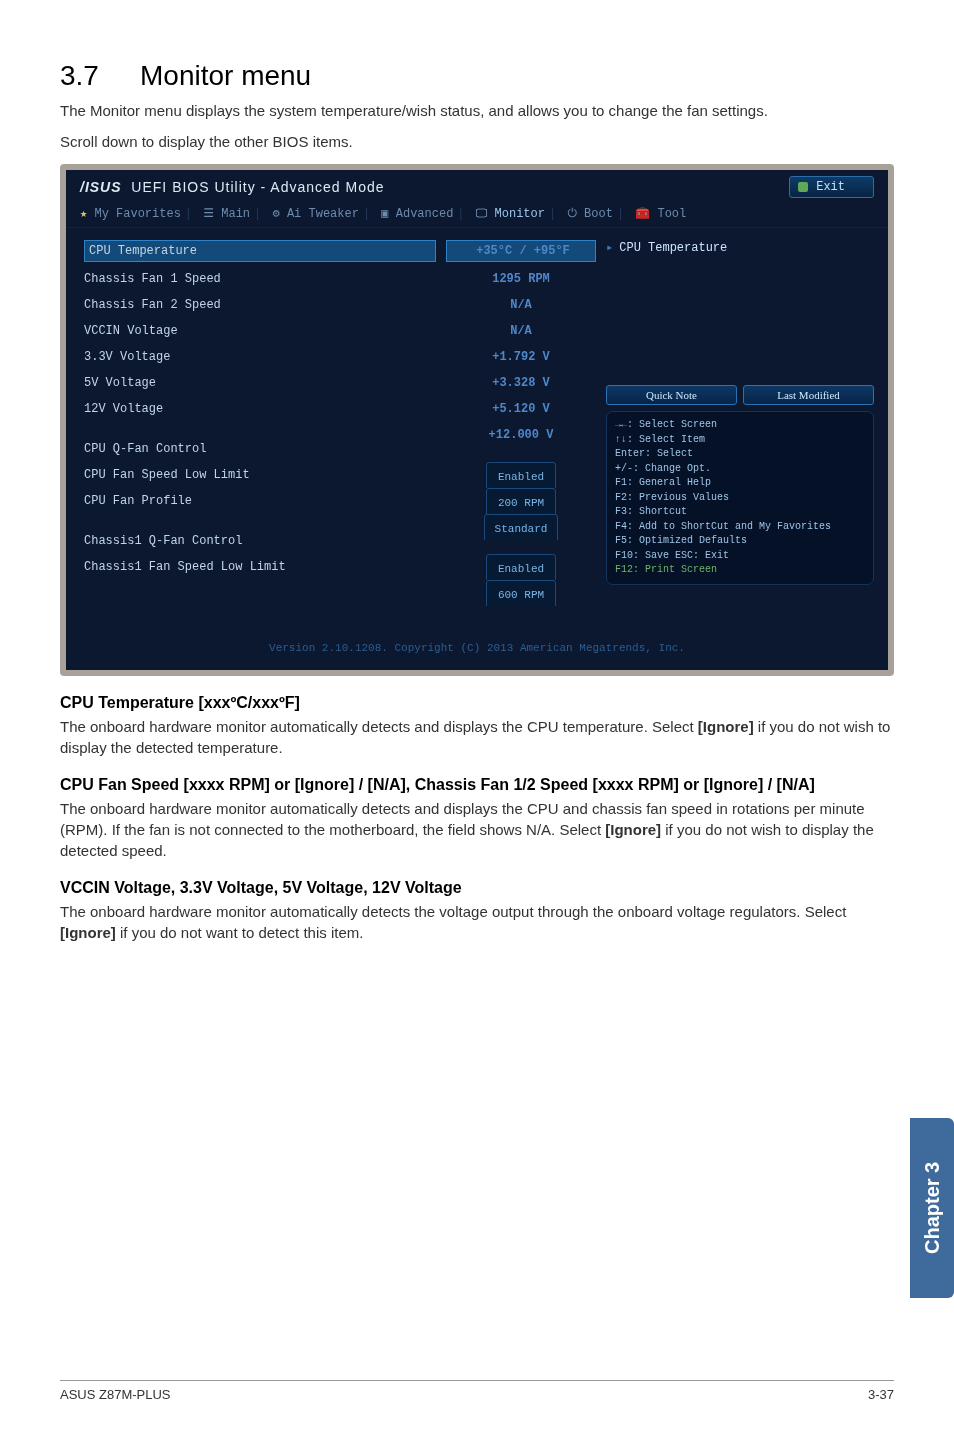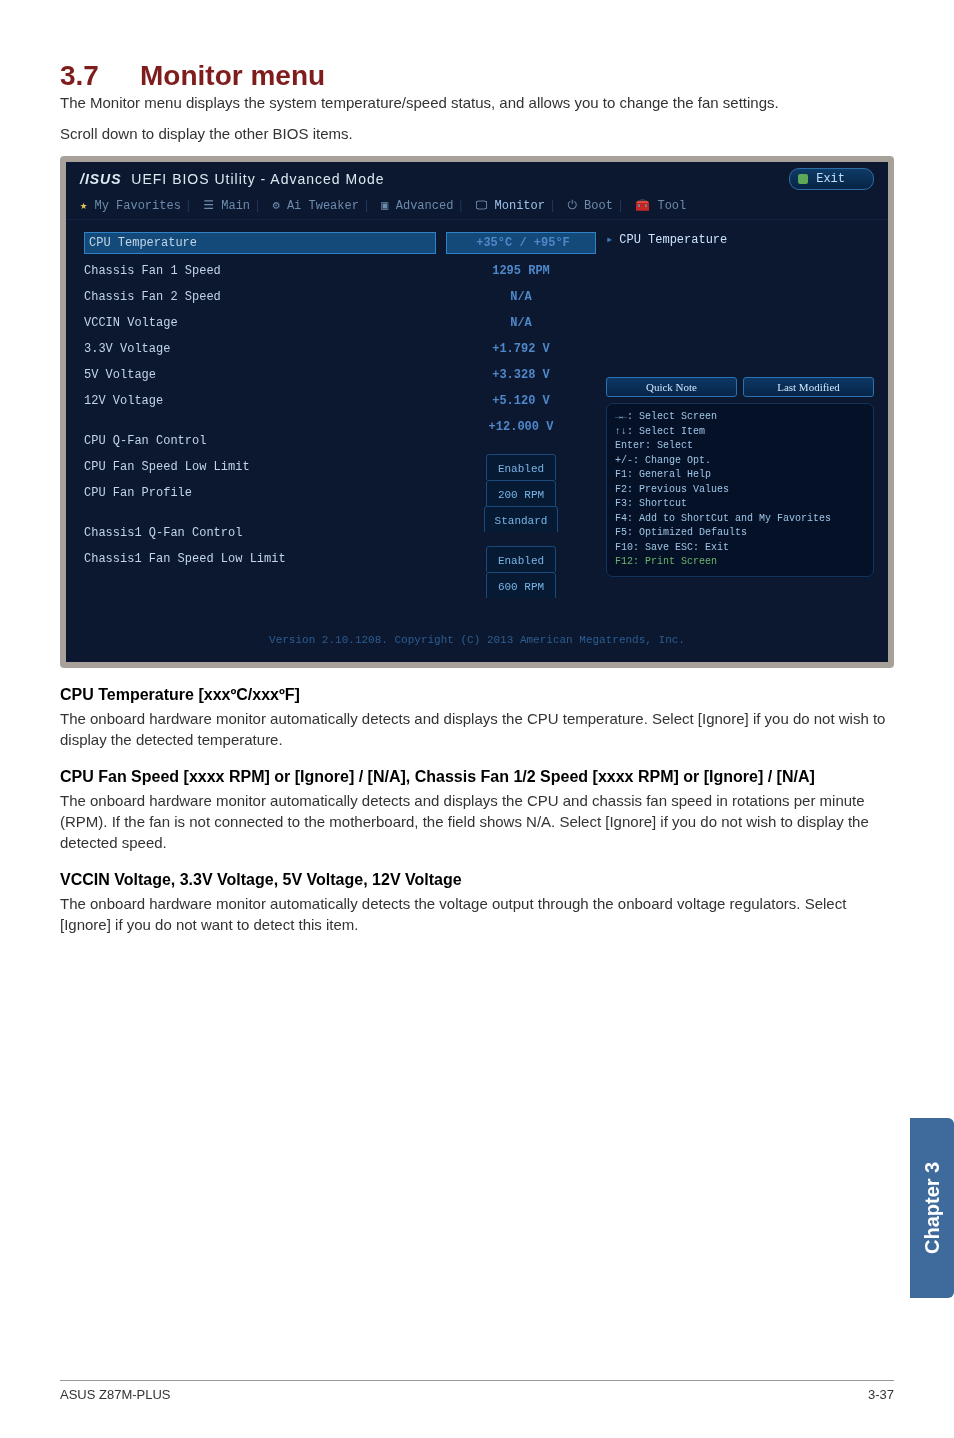--- a/index.html
+++ b/index.html
@@ -1,19 +1,19 @@
 <!DOCTYPE html>
 <html><head>
 <meta charset="utf-8">
 <style>
   * { margin: 0; padding: 0; box-sizing: border-box; }
   html, body { width: 954px; height: 1438px; background: #fff; font-family: Arial, Helvetica, sans-serif; color: #333; }
   .page { position: relative; width: 954px; height: 1438px; padding: 60px 60px 0 60px; }
 
-  .section-title { font-size: 28px; font-weight: bold; color: #7f1d1d; margin-bottom: 0; }
+  .section-title { font-size: 28px; font-weight: normal; color: #000000; margin-bottom: 8px; }
   .section-title .num { display: inline-block; width: 80px; }
   .intro { font-size: 15px; line-height: 1.4; margin-bottom: 10px; color: #333; }
 
   
   .bios {
     margin-top: 12px;
     border: 6px solid #a7a19a;
     border-radius: 4px;
     background: #0b1830;
     color: #c2d6e6;
@@ -25,21 +25,21 @@
   }
   .bios-top {
     display: flex; justify-content: space-between; align-items: center;
     padding: 6px 14px;
   }
   .bios-brand { color: #dde8f1; font-size: 14px; letter-spacing: 1px; font-family: Arial, sans-serif; }
   .bios-brand b { font-weight: bold; font-style: italic; }
   .exit-btn {
     background: linear-gradient(#0e3b67,#072443);
     border: 1px solid #2e6ca6;
-    border-radius: 10px;
+    border-radius: 3px;
     padding: 3px 28px 3px 26px;
     color: #bfe0ff; font-size: 12px;
     position: relative;
   }
   .exit-btn::before {
     content: ""; position: absolute; left: 8px; top: 5px;
     width: 10px; height: 10px; background: #5fa759; border-radius: 2px;
   }
   .bios-tabs {
     padding: 2px 20px 6px 14px;
@@ -80,21 +80,21 @@
     background: #041126; border: 1px solid #12345c; border-radius: 7px;
     padding: 6px 8px; color: #9fc5e8; font-size: 10px; line-height: 1.45;
   }
   .help-box .g { color: #6fb36a; }
 
   .bios-footer { text-align: center; color: #2c5e91; font-size: 11px; padding: 14px 0 18px 0; }
 
   
   .h2 { font-size: 16px; font-weight: bold; color: #000; margin-top: 18px; margin-bottom: 4px; }
   .p  { font-size: 15px; line-height: 1.4; color: #333; }
-  .p b { font-weight: normal; }
+  .p b { font-weight: bold; }
 
   
   .chapter-tab {
     position: absolute; right: 0; bottom: 140px;
     width: 44px; height: 180px;
     background: #3e6a9c; border-top-left-radius: 6px; border-bottom-left-radius: 6px;
     color: #fff; font-size: 20px; font-weight: bold;
     display: flex; align-items: center; justify-content: center;
     writing-mode: vertical-rl; transform: rotate(180deg);
     font-family: Arial, sans-serif;
@@ -109,21 +109,21 @@
   }
 </style>
 </head>
 <body>
 
 <div class="page">
 
   <div class="section-title">
     <span class="num">3.7</span><span>Monitor menu</span>
   </div>
-  <div class="intro">The Monitor menu displays the system temperature/speed status, and allows you to change the fan settings.</div>
+  <div class="intro">The Monitor menu displays the system temperature/wish status, and allows you to change the fan settings.</div>
   <div class="intro">Scroll down to display the other BIOS items.</div>
 
   <div class="bios">
     <div class="bios-top">
       <div class="bios-brand"><b>/ISUS</b>&nbsp; <span>UEFI BIOS Utility - Advanced Mode</span></div>
       <div class="exit-btn">Exit</div>
     </div>
     <div class="bios-tabs">
       <span class="star">★</span>
       <span>My Favorites</span><span class="sep">|</span>

